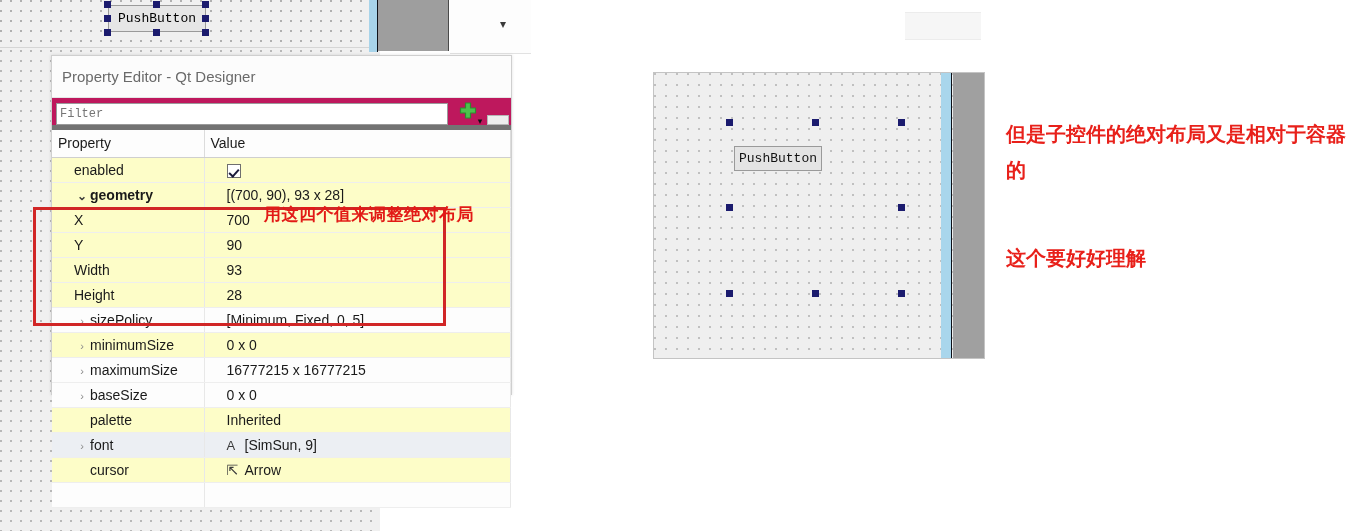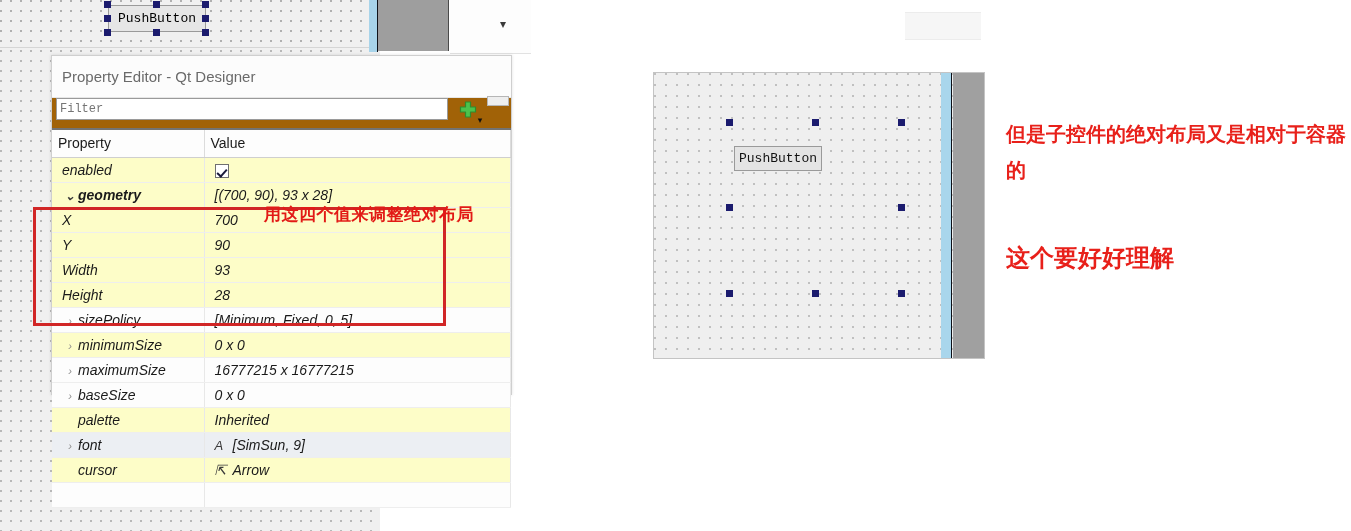--- a/index.html
+++ b/index.html
@@ -62,22 +62,22 @@
     background:#fdfdfd;border:1px solid #cfcfcf;border-bottom:none;
     box-sizing:border-box;
     box-shadow:0 0 3px rgba(0,0,0,.12);
   }
   #pe-titlebar{
     height:42px;background:#fcfcfc;border-bottom:1px solid #e6e6e6;
     display:flex;align-items:center;padding-left:10px;box-sizing:border-box;
   }
   #pe-title{font-size:15px;color:#6a6a6a;}
   #pe-filterbar{
-    height:32px;background:#a16207;border-bottom:2px solid #737373;
-    display:flex;align-items:flex-start;padding:0 2px;box-sizing:border-box;
+    height:32px;background:#be185d;border-bottom:5px solid #737373;
+    display:flex;align-items:flex-end;padding:0 2px;box-sizing:border-box;
     position:relative;
   }
   #filter-input{
     width:397px;height:22px;margin-left:2px;
     border:1px solid #9a9a9a;background:#fff;box-sizing:border-box;
     font-family:"Liberation Mono", monospace;font-size:12px;color:#9b9b9b;
     padding:2px 3px;outline:none;
   }
   #add-btn{
     position:relative;width:30px;height:26px;margin-left:6px;
@@ -98,21 +98,21 @@
   #pe-table{width:100%;border-collapse:collapse;table-layout:fixed;}
   #pe-table col.c1{width:152px;}
   #pe-table th{
     background:#fdfdfd;border-bottom:1px solid #cfcfcf;border-right:1px solid #dcdcdc;
     text-align:left;font-weight:normal;font-size:14px;color:#1a1a1a;
     padding:2px 0 3px 6px;height:22px;
   }
   #pe-table td{
     height:24px;font-size:14px;color:#1a1a1a;
     border-right:1px solid #e8e8e8;border-bottom:1px solid #eeeeee;
-    padding:0 0 0 10px;white-space:nowrap;overflow:hidden;font-style:italic;
+    padding:0 0 0 22px;white-space:nowrap;overflow:hidden;
   }
   tr.row-white td{background:#fdfdfd;}
   tr.row-yellow td{background:#fdfdc8;}
   tr.row-gray td{background:#eceff3;}
   td.pname{padding-left:4px;}
   td.pname.indent1{padding-left:40px;}
   td.pname.bold{font-weight:bold;}
   .arrow{
     display:inline-block;width:16px;color:#8a8a8a;font-size:11px;
     text-align:center;
@@ -166,21 +166,21 @@
 
   
   #note-right{
     position:absolute;left:1006px;top:118px;width:340px;
     font-family:Liberation Mono, monospace;
     font-size:20px;font-weight:bold;color:#e8201a;line-height:36px;
   }
   #note-right-2{
     position:absolute;left:1006px;top:240px;width:340px;
     font-family:"DejaVu Sans", sans-serif;
-    font-size:24px;font-weight:bold;color:#e8201a;line-height:36px;
+    font-size:20px;font-weight:bold;color:#e8201a;line-height:36px;
   }
 </style>
 </head>
 <body>
 
 <div id="designer-canvas"></div>
 <div id="canvas-top-strip"></div>
 <div id="canvas-blue-strip"></div>
 <div id="canvas-gray-block"></div>
 <div id="canvas-white-panel">

